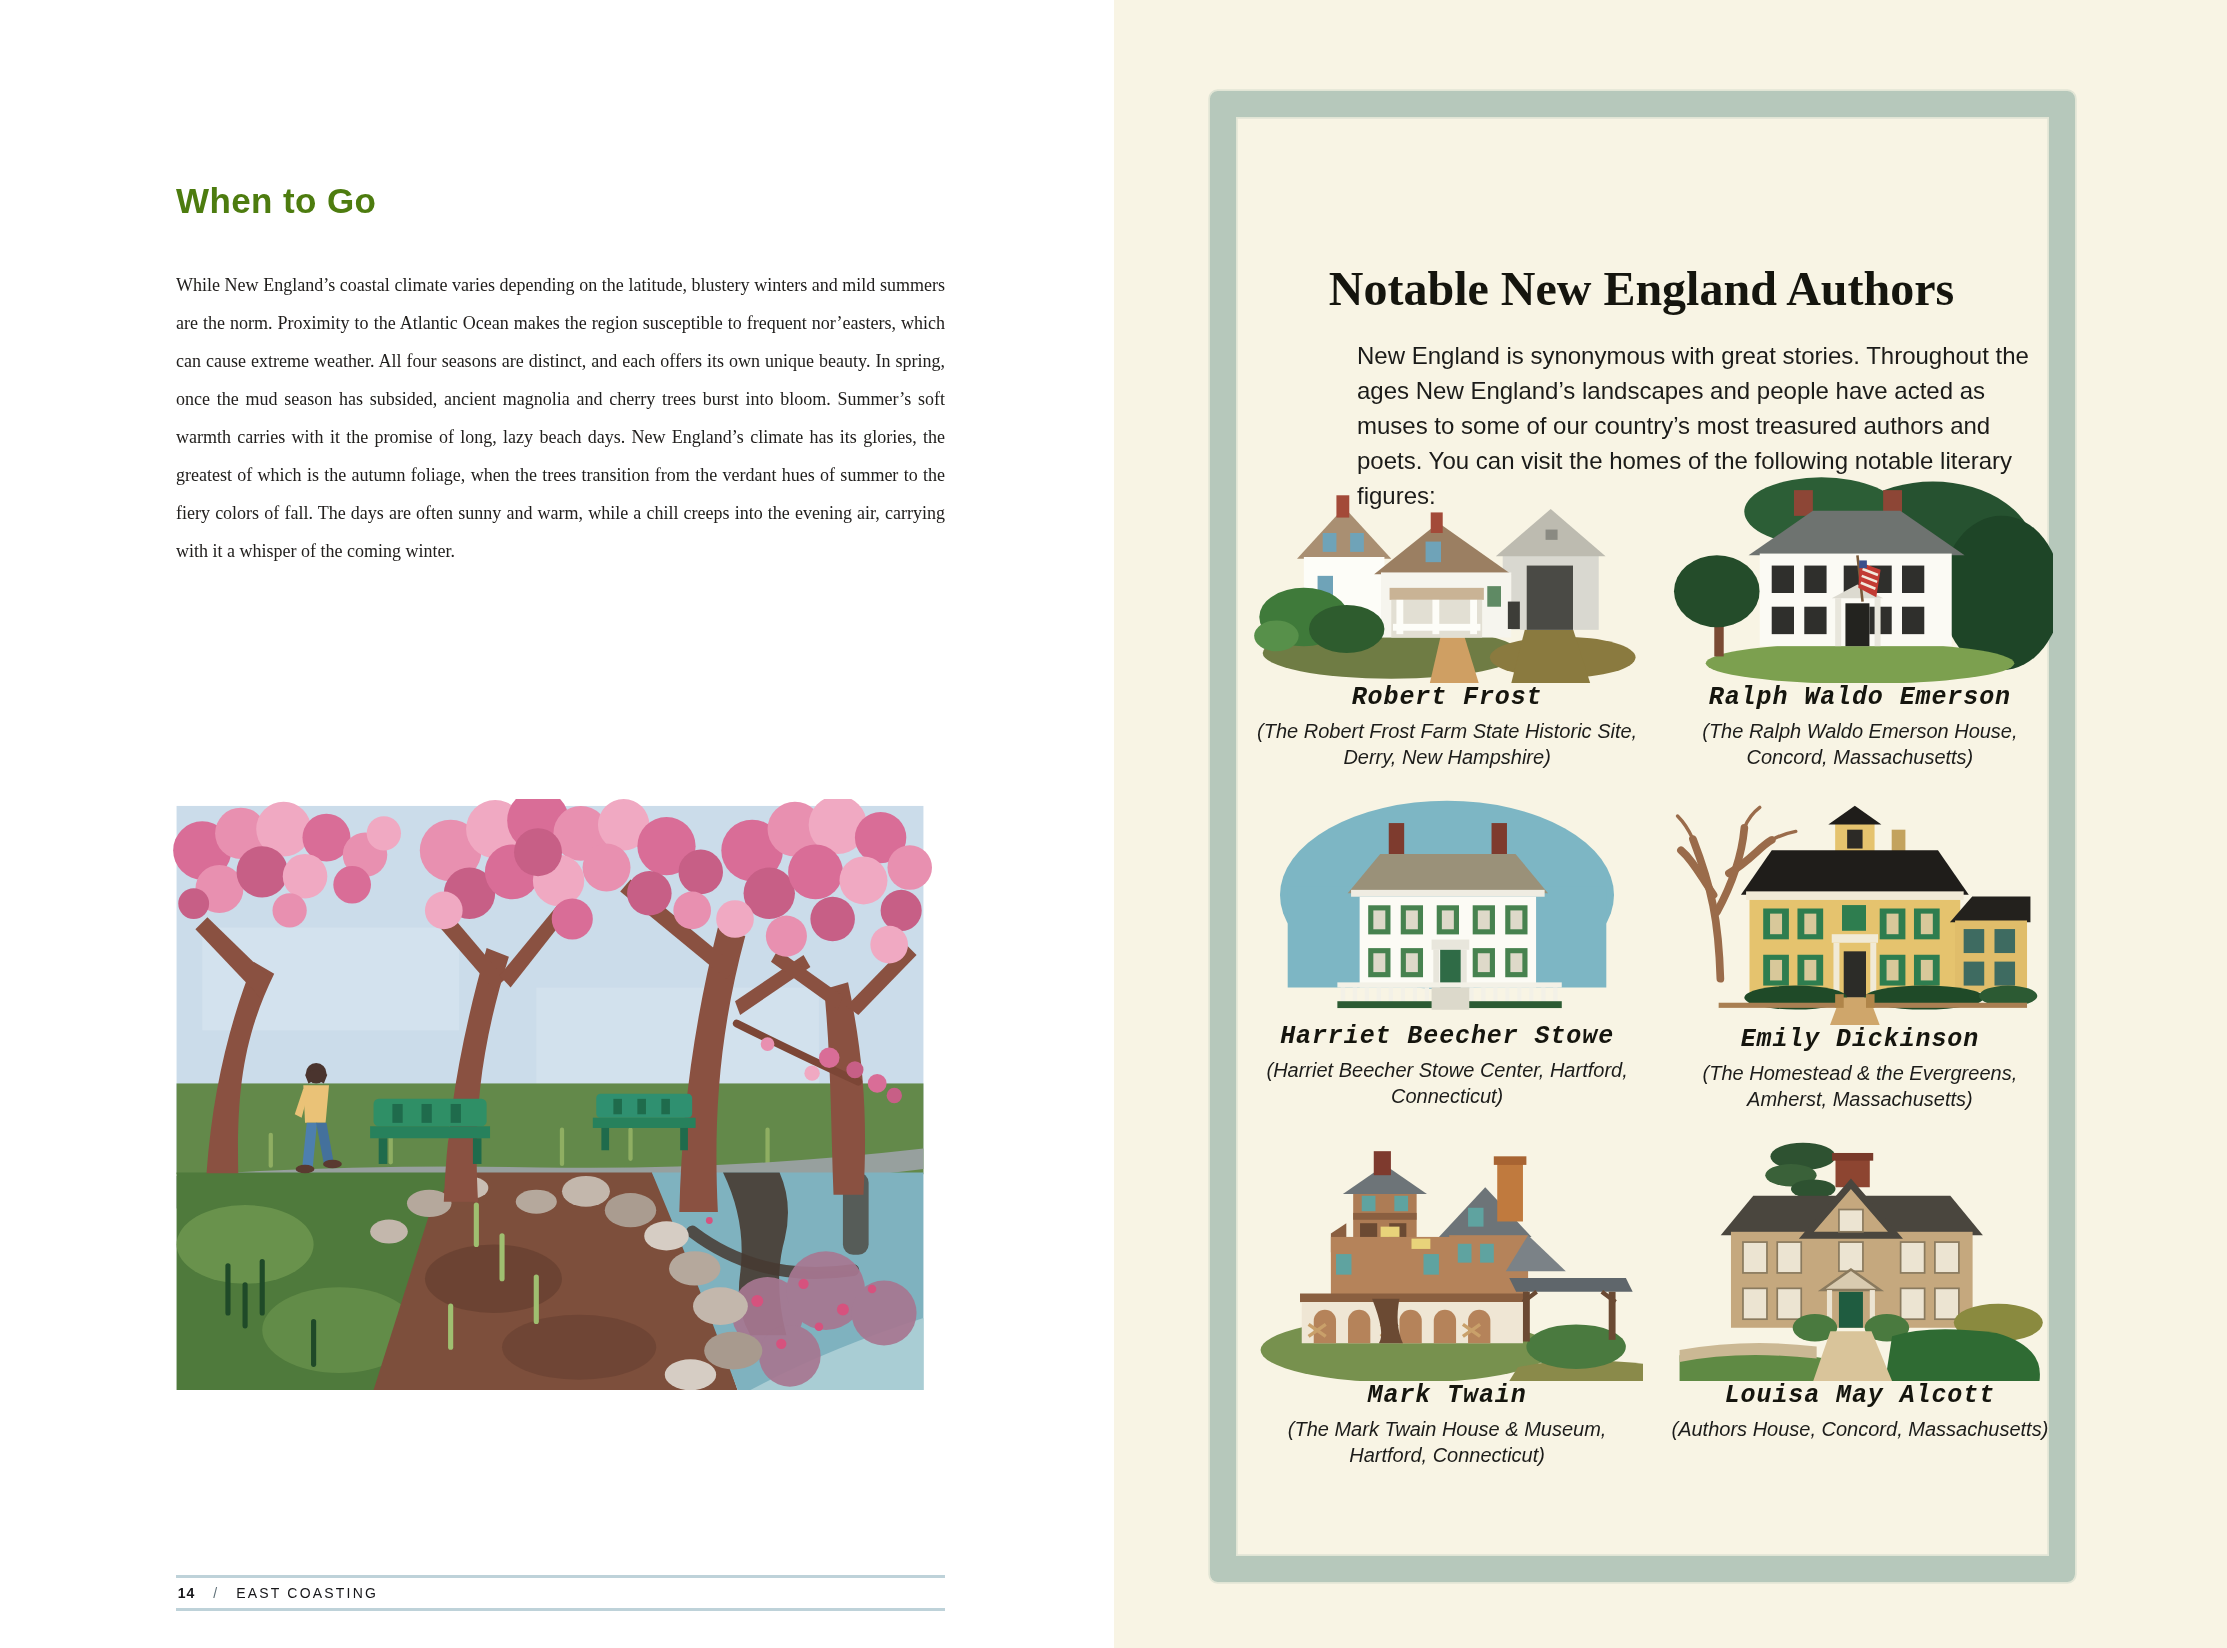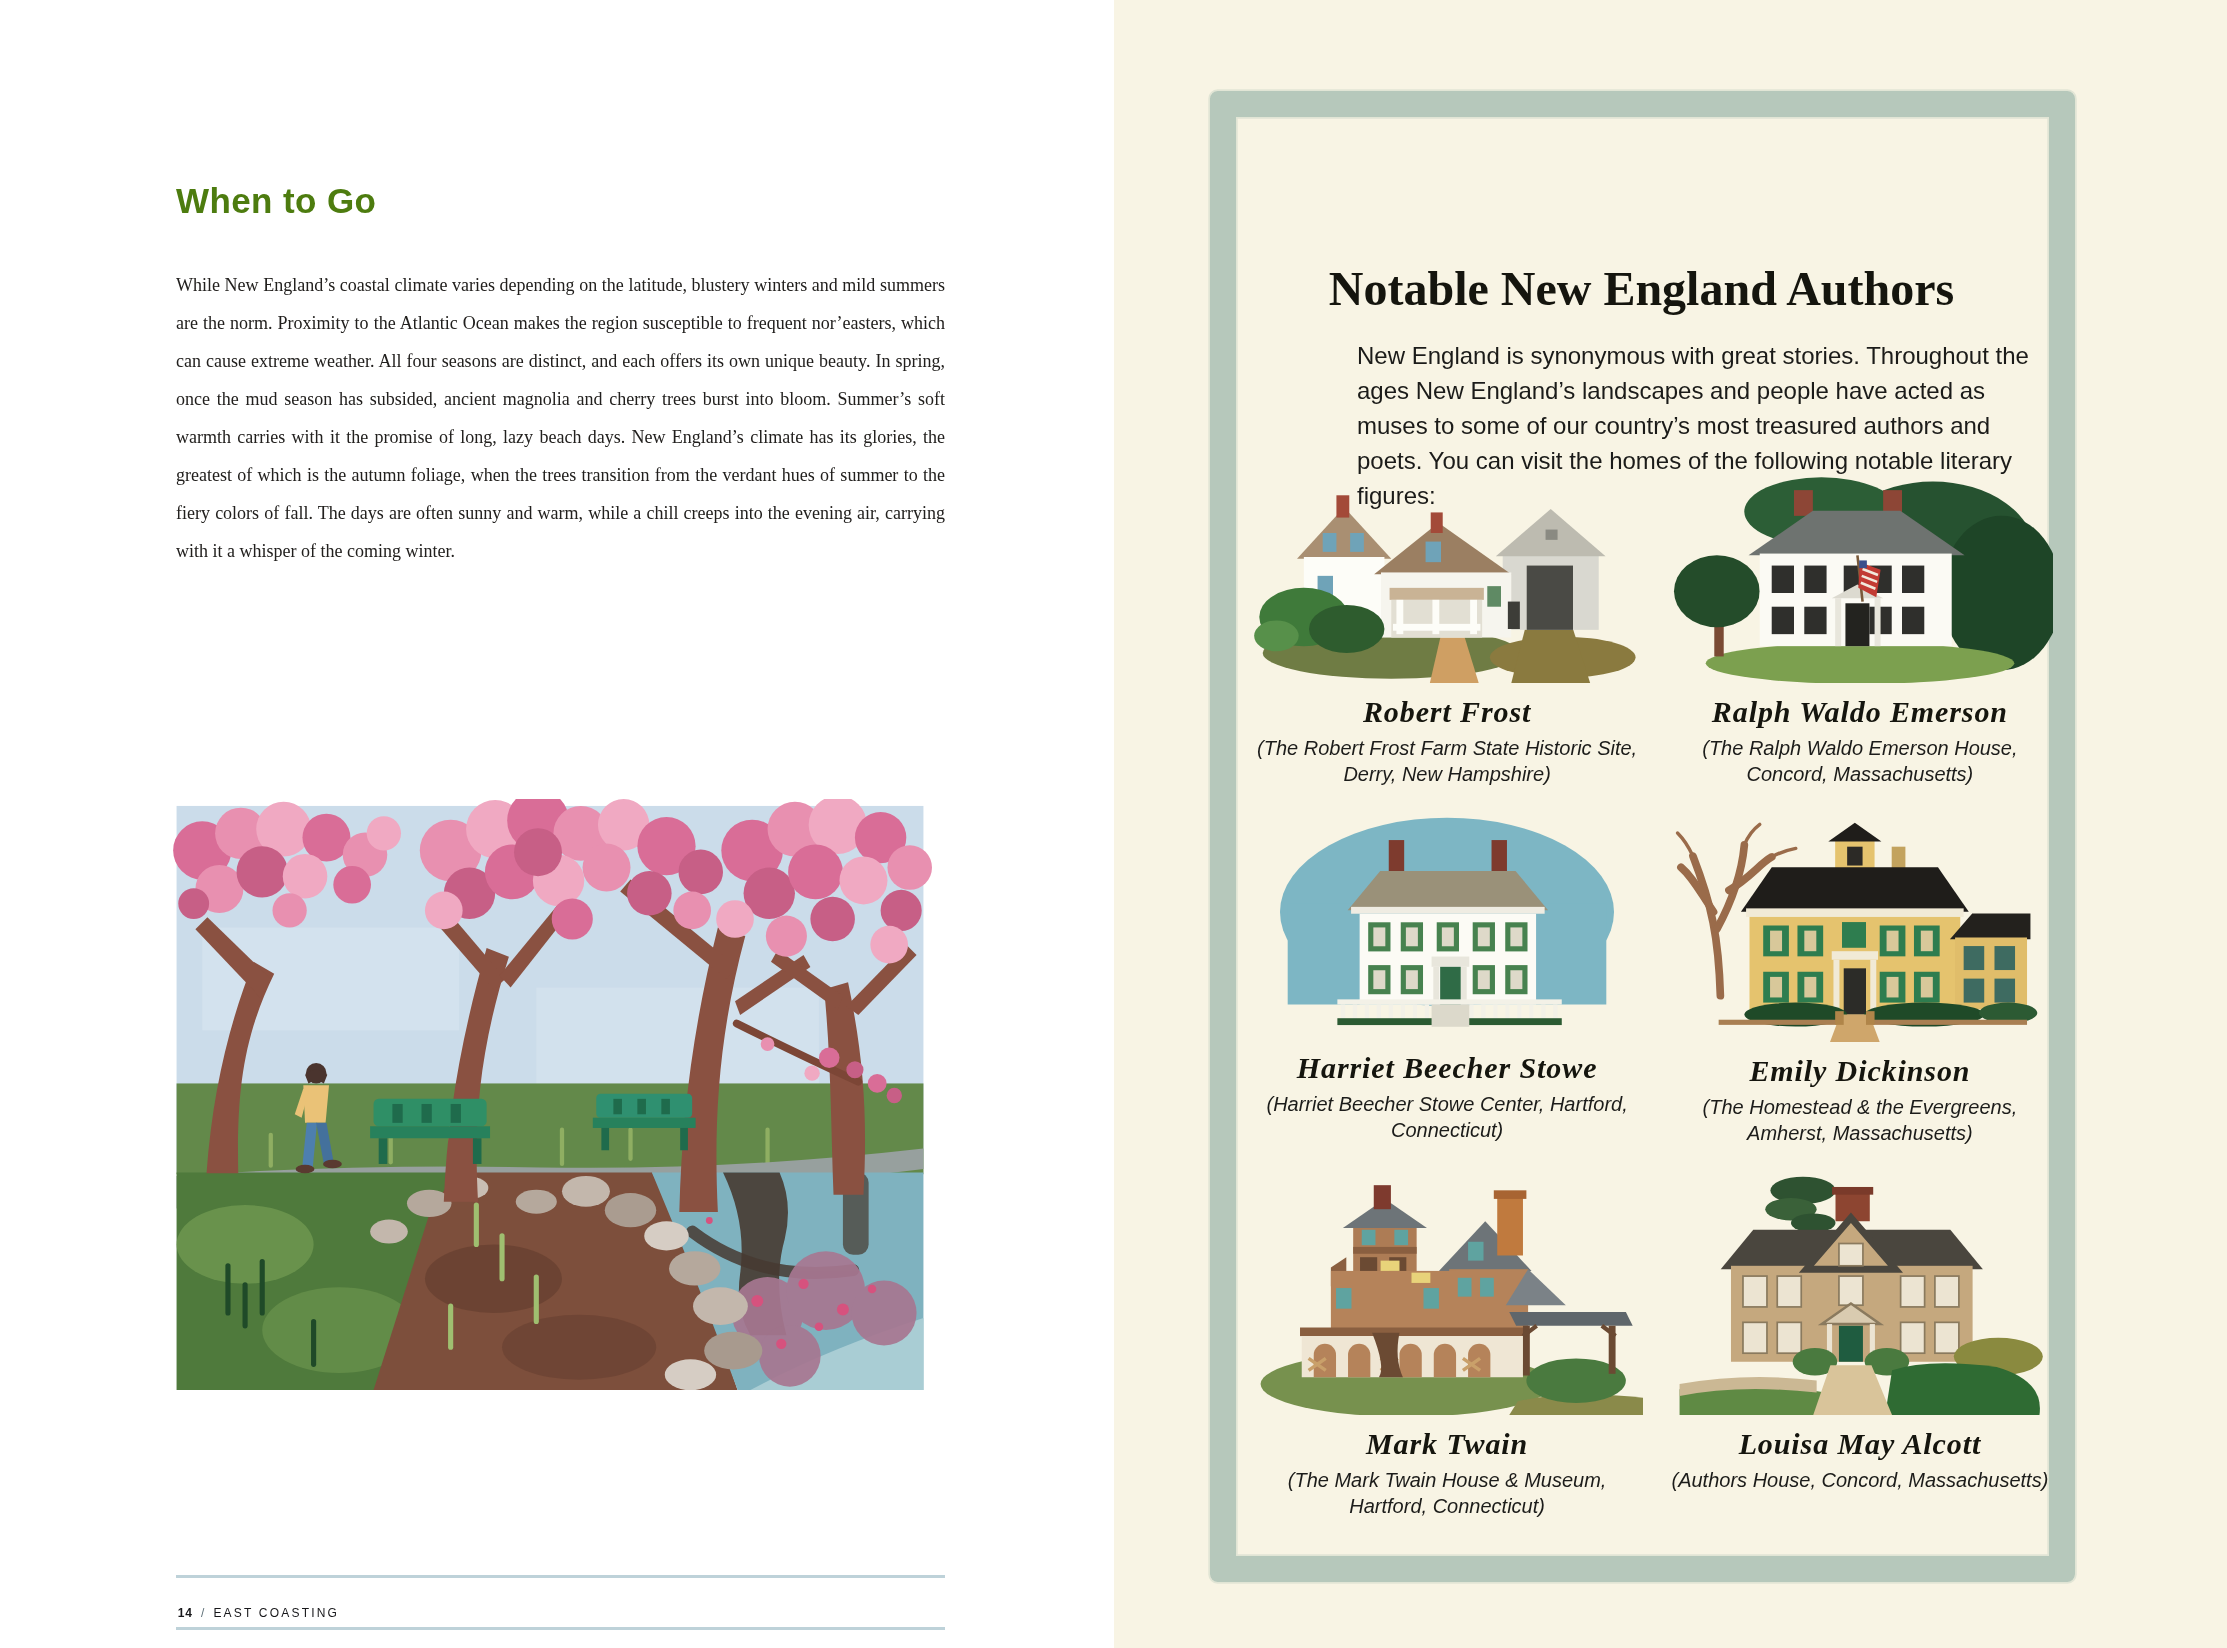--- a/index.html
+++ b/index.html
@@ -10,40 +10,40 @@
 
   
   .wtg-heading{position:absolute;left:176px;top:158px;width:769px;
                font-size:35px;font-weight:700;letter-spacing:0.4px;color:#4d7c0f;}
   .wtg-para{position:absolute;left:176px;top:248px;width:769px;
             font-family:"Liberation Serif",serif;font-size:18px;line-height:38px;
             text-align:justify;color:#22201e;}
   .illustration-wrap{position:absolute;left:168px;top:799px;width:764px;height:598px;}
   .footer{position:absolute;left:176px;top:1575px;width:769px;}
   .footer-line{height:2.6px;background:#bed2d9;}
-  .footer-text{display:flex;gap:8px;align-items:baseline;padding:7.7px 0 6.9px 1.7px;
-               font-size:12px;letter-spacing:1px;color:#17171a;margin-top:21px;}
+  .footer-text{display:flex;gap:18px;align-items:baseline;padding:7.7px 0 6.9px 1.7px;
+               font-size:14px;letter-spacing:1px;color:#17171a;}
   .footer-num{font-weight:700;}
   .footer-sep{color:#5f7078;}
   .footer-title{letter-spacing:2.2px;}
 
   
   .frame{position:absolute;left:96px;top:91px;width:865px;height:1491px;box-sizing:border-box;
          border:26px solid #b6c8bb;border-radius:7.7px;
          box-shadow:0 0 0 1.7px rgba(182,200,187,.35), inset 0 0 0 1.7px rgba(182,200,187,.35);}
   .panel-title{position:absolute;left:99px;top:221px;width:857px;text-align:center;
                font-family:"Liberation Serif",serif;font-size:48px;font-weight:700;color:#15150e;}
   .panel-intro{position:absolute;left:243px;top:314px;width:687px;
                font-size:24px;line-height:35px;font-weight:500;color:#1b1b19;}
   .authors-grid{position:absolute;left:137px;top:473px;width:805px;
                 display:grid;grid-template-columns:1fr 1fr;column-gap:20.6px;row-gap:22px;}
   .author-cell{text-align:center;}
   .author-art{display:block;margin:0 auto;}
-  .author-name{font-family:Liberation Serif, serif;font-style:italic;font-weight:700;
-               font-size:30px;letter-spacing:0.9px;color:#15150e;margin-top:12px;}
+  .author-name{font-family:Liberation Mono, monospace;font-style:italic;font-weight:700;
+               font-size:25px;letter-spacing:0.9px;color:#15150e;margin-top:0;}
   .author-venue{font-style:italic;font-size:20px;line-height:26px;font-weight:500;
                 color:#1c1c1a;margin:6px auto 0;max-width:403px;}
 </style>
 </head>
 <body>
 
 <div class="spread">
 
   <section class="page-left">
     <h1 class="wtg-heading">When to Go</h1>

